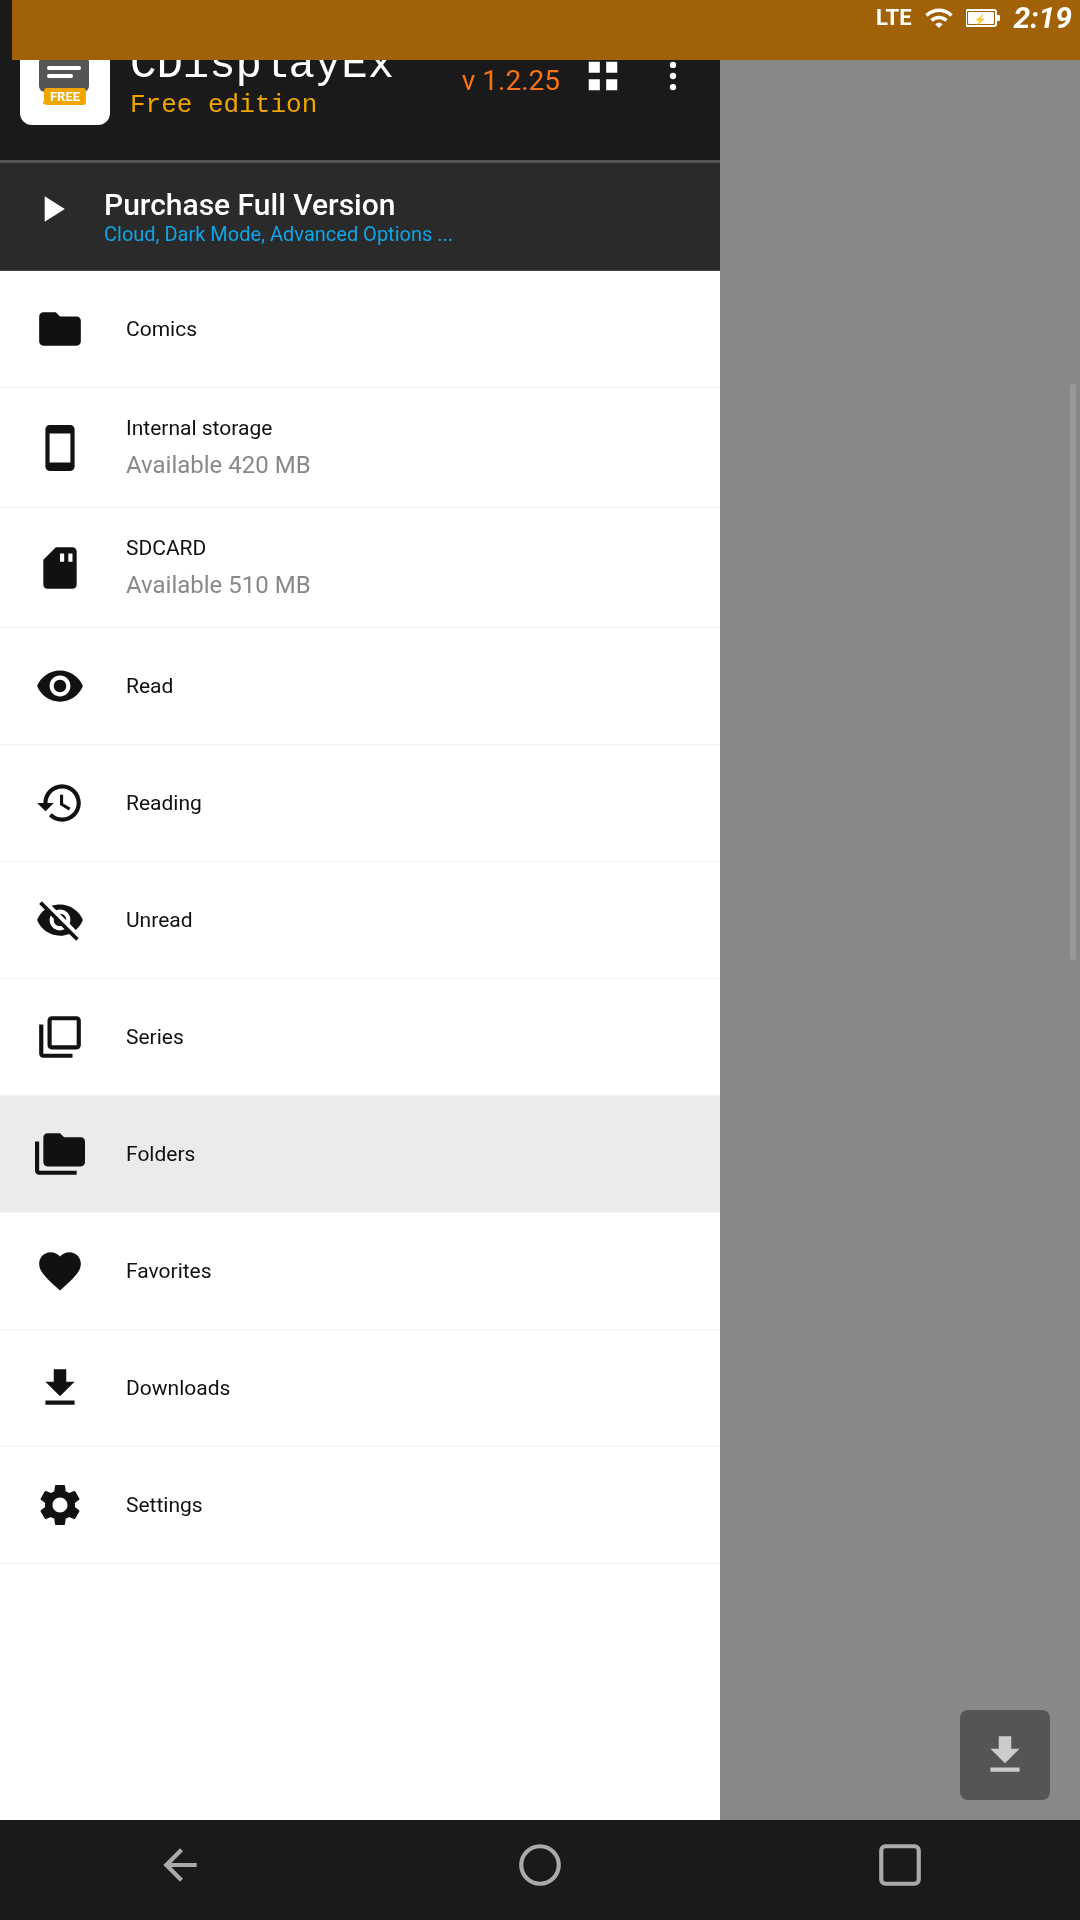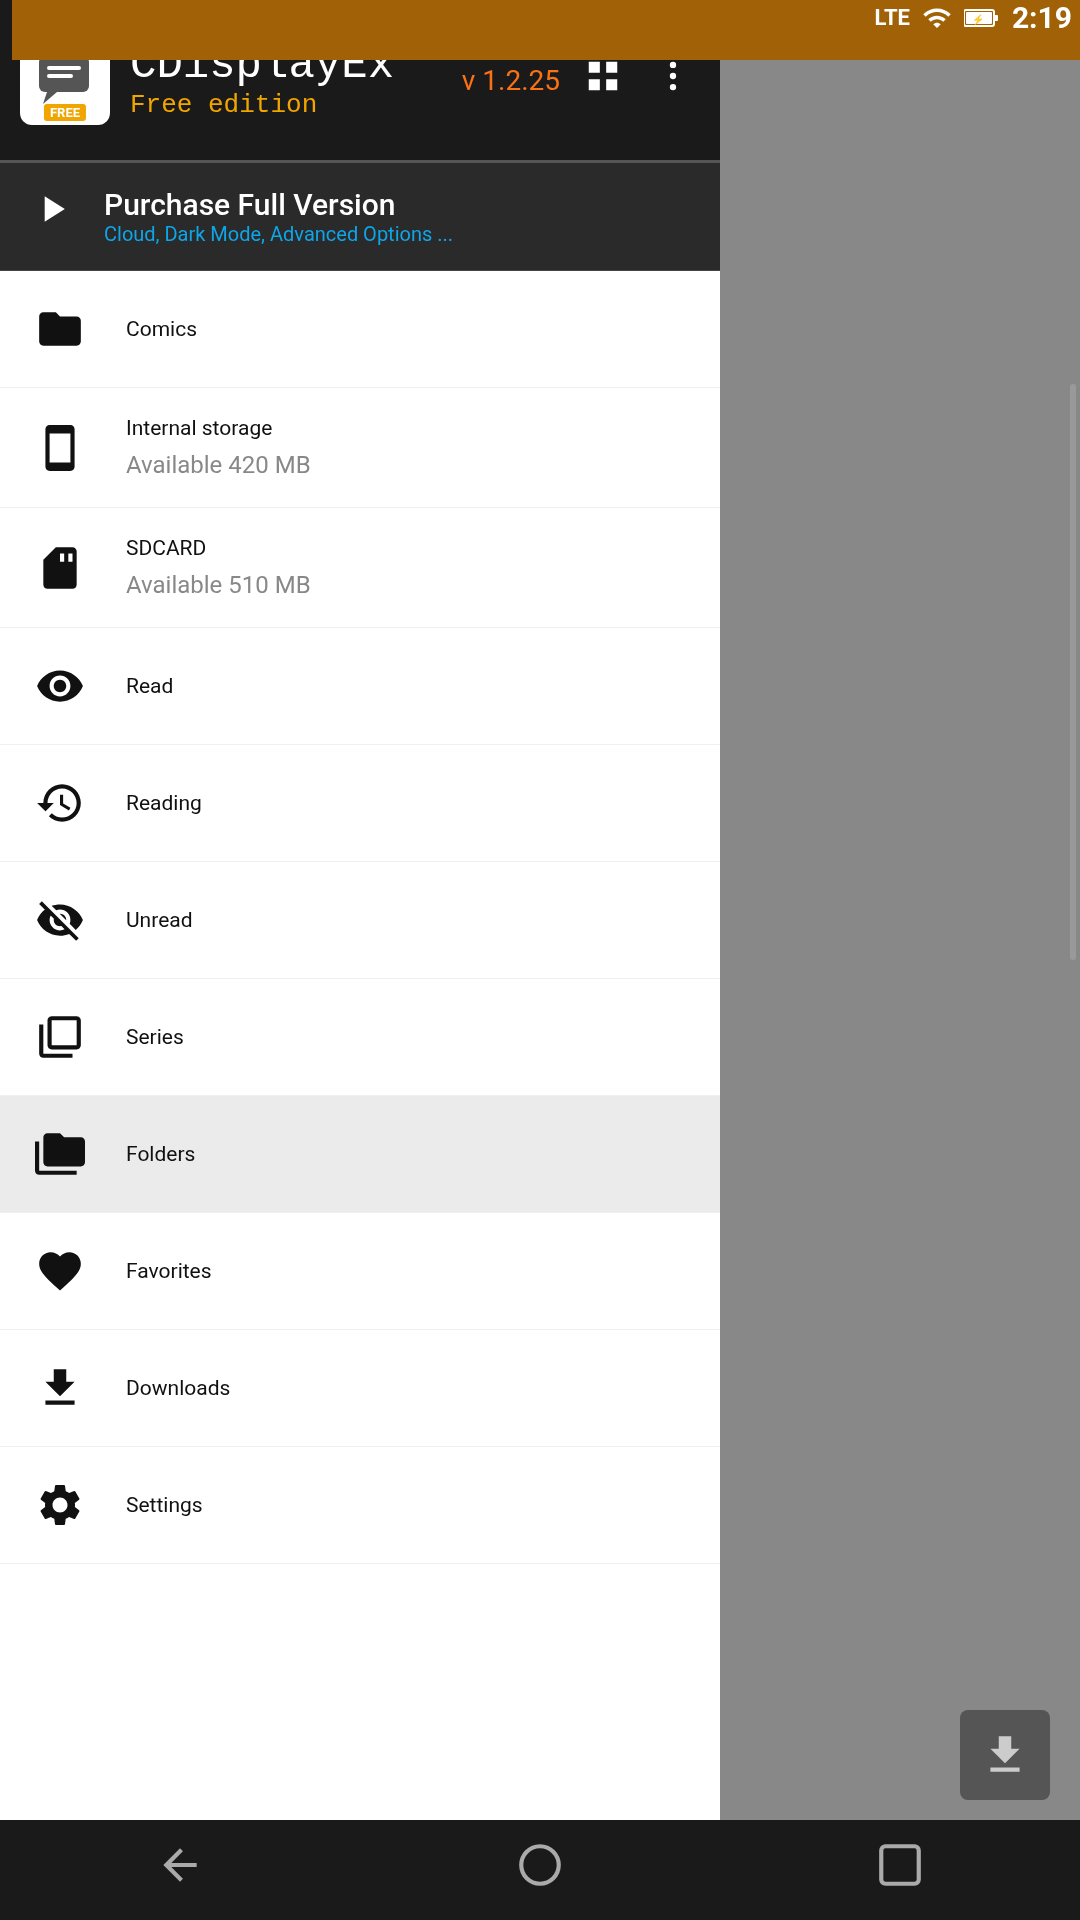--- a/index.html
+++ b/index.html
@@ -38,20 +38,21 @@
       align-items: center;
       gap: 12px;
       color: white;
       font-size: 26px;
     }
 
     .status-time {
       color: white;
       font-size: 30px;
       font-weight: bold;
+      font-style: italic;
     }
 
     
     .main-bg {
       position: absolute;
       top: 0;
       left: 0;
       width: 100%;
       height: 100%;
       background: #888;
@@ -92,21 +93,21 @@
       background: #fff;
       border-radius: 12px;
       display: flex;
       align-items: center;
       justify-content: center;
       position: relative;
     }
 
     .app-logo-free {
       position: absolute;
-      bottom: 4px;
+      bottom: 20px;
       left: 50%;
       transform: translateX(-50%);
       background: #f0a500;
       color: #fff;
       font-size: 13px;
       font-weight: bold;
       padding: 1px 6px;
       border-radius: 3px;
     }
 

